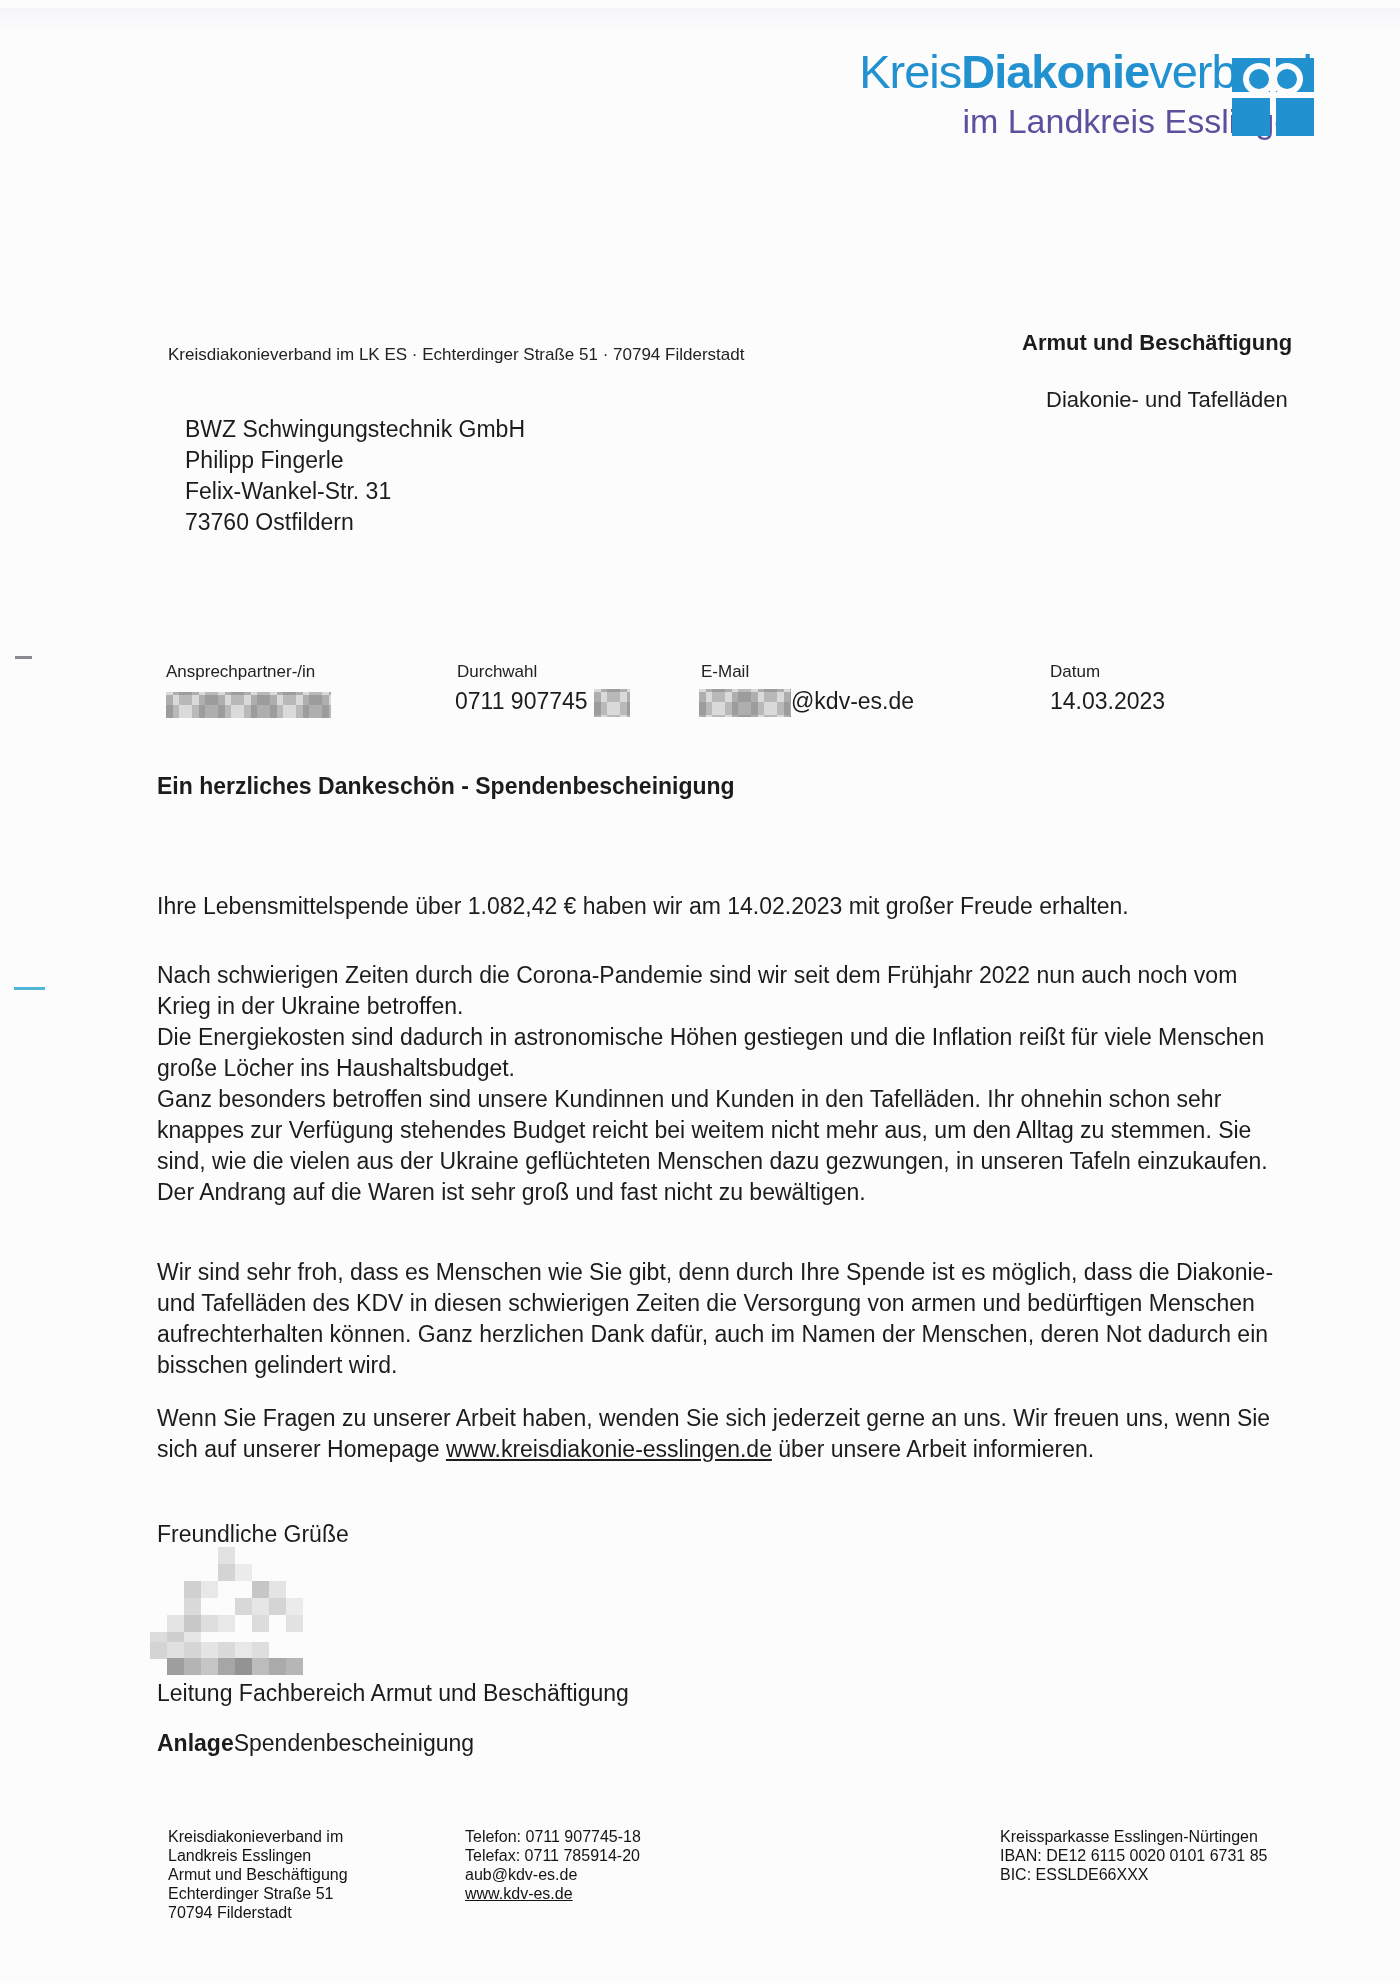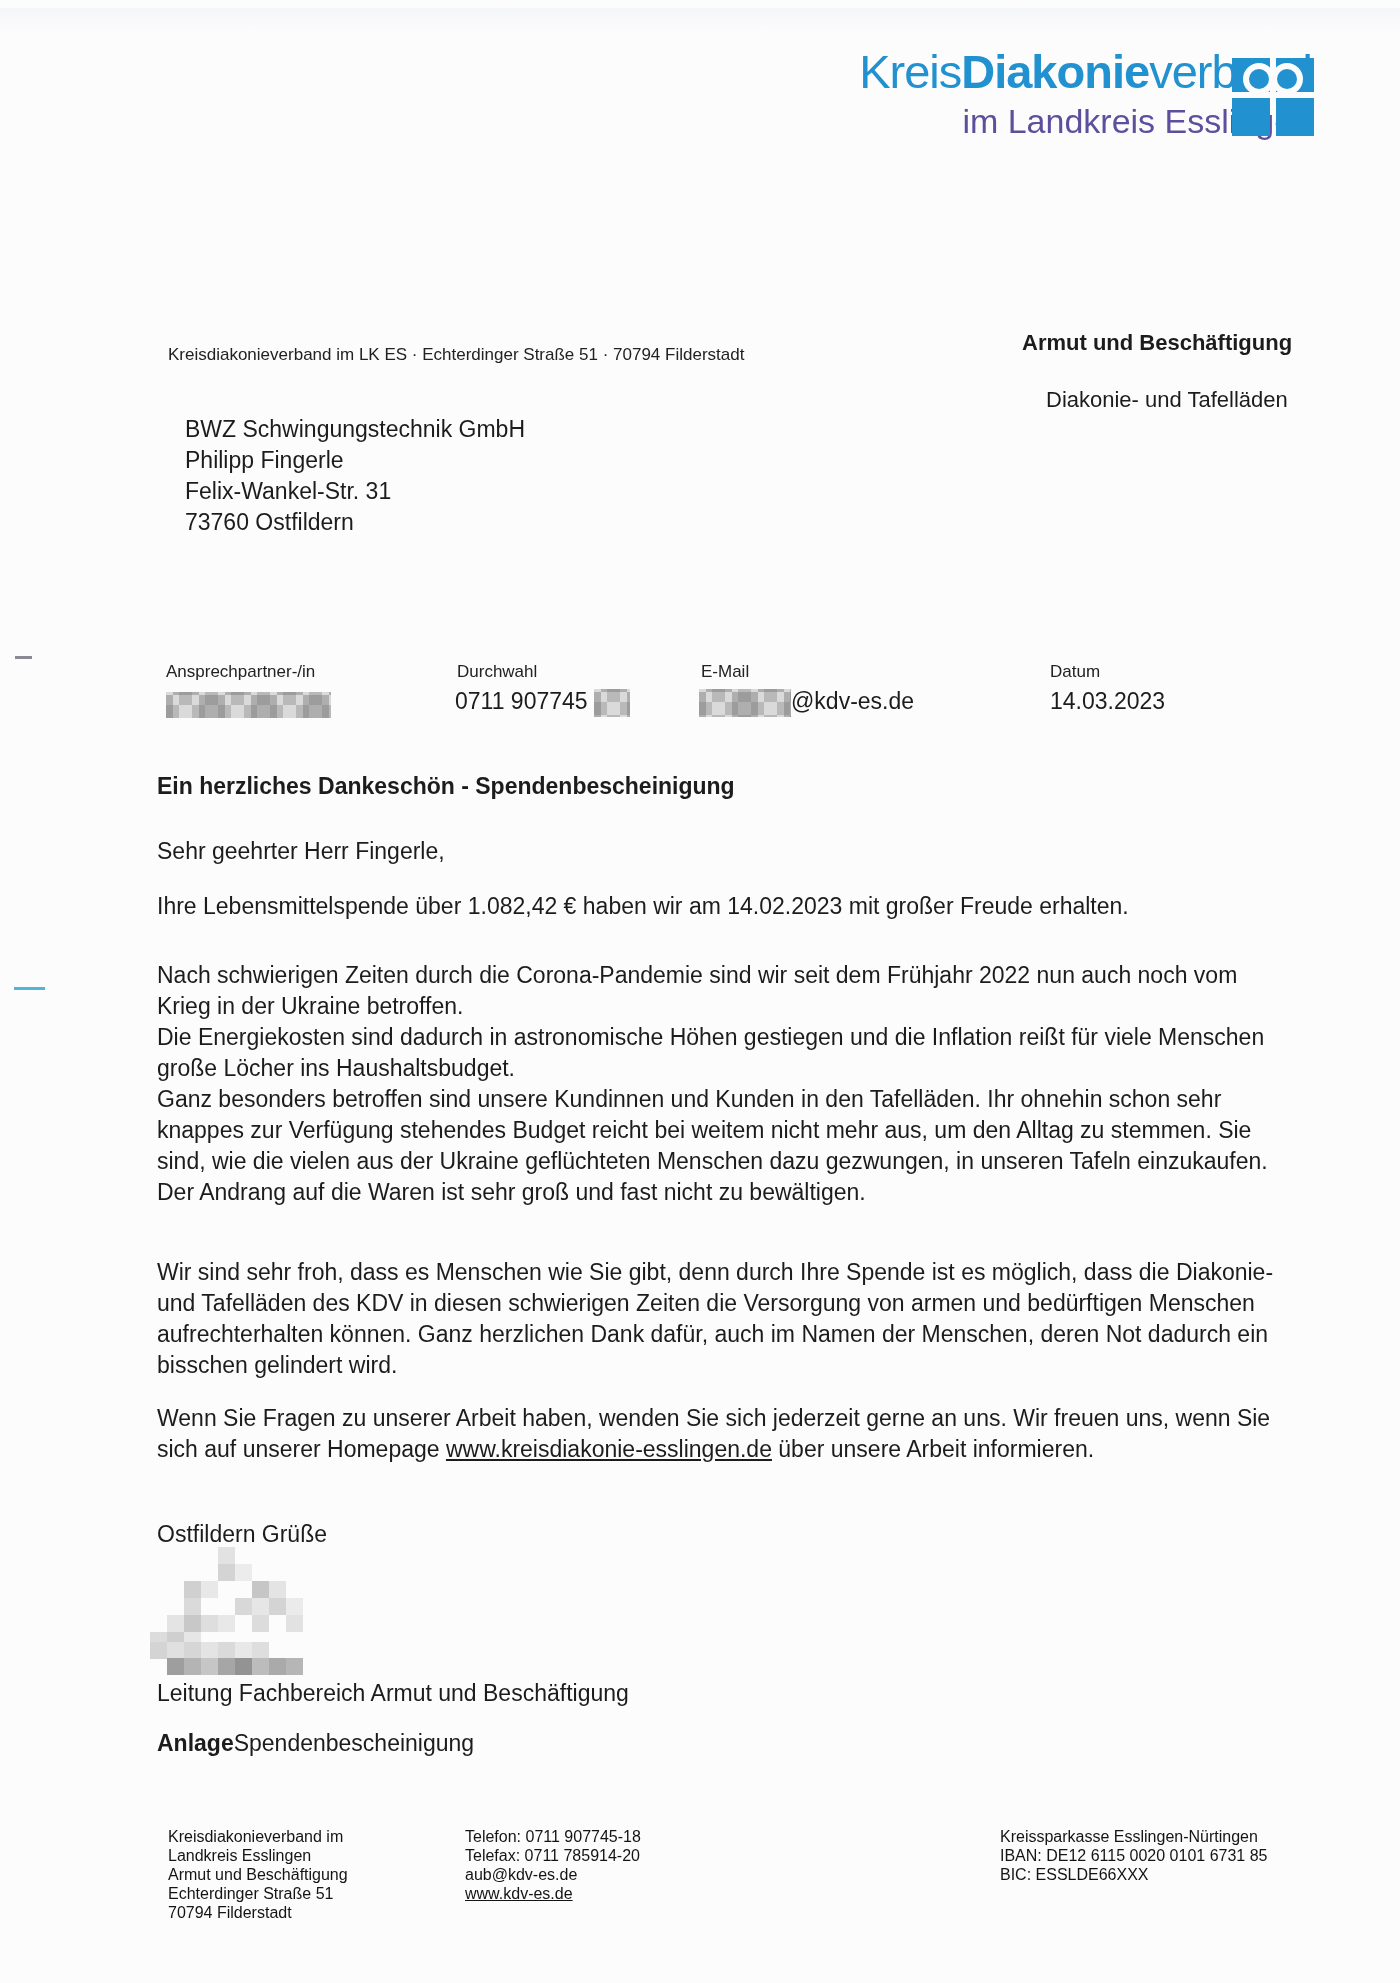--- a/index.html
+++ b/index.html
@@ -111,30 +111,29 @@
   <div class="contact-label" style="left:457px; top:662px;">Durchwahl</div>
   <div class="contact-value" style="left:455px; top:688px;"><span>0711 907745</span>&nbsp;<span class="px" style="width:36px;height:28px;"></span></div>
 
   <div class="contact-label" style="left:701px; top:662px;">E-Mail</div>
   <div class="contact-value" style="left:699px; top:688px;"><span class="px" style="width:92px;height:28px;"></span><span>@kdv-es.de</span></div>
 
   <div class="contact-label" style="left:1050px; top:662px;">Datum</div>
   <div class="contact-value" style="left:1050px; top:688px;">14.03.2023</div>
 
   <div class="subject">Ein herzliches Dankeschön - Spendenbescheinigung</div>
-  <div class="bodytxt salutation">Sehr geehrter Herr Fingerle,</div>
   <div class="bodytxt p1">Ihre Lebensmittelspende über 1.082,42 € haben wir am 14.02.2023 mit großer Freude erhalten.</div>
   <div class="bodytxt p2">
     <div>Nach schwierigen Zeiten durch die Corona-Pandemie sind wir seit dem Frühjahr 2022 nun auch noch vom Krieg in der Ukraine betroffen.</div>
     <div>Die Energiekosten sind dadurch in astronomische Höhen gestiegen und die Inflation reißt für viele Menschen große Löcher ins Haushaltsbudget.</div>
     <div>Ganz besonders betroffen sind unsere Kundinnen und Kunden in den Tafelläden. Ihr ohnehin schon sehr knappes zur Verfügung stehendes Budget reicht bei weitem nicht mehr aus, um den Alltag zu stemmen. Sie sind, wie die vielen aus der Ukraine geflüchteten Menschen dazu gezwungen, in unseren Tafeln einzukaufen. Der Andrang auf die Waren ist sehr groß und fast nicht zu bewältigen.</div>
   </div>
   <div class="bodytxt p4"><span>Wenn Sie Fragen zu unserer Arbeit haben, wenden Sie sich jederzeit gerne an uns. Wir freuen uns, wenn Sie sich auf unserer Homepage </span><span class="link">www.kreisdiakonie-esslingen.de</span><span> über unsere Arbeit informieren.</span></div>
   <div class="bodytxt p3">Wir sind sehr froh, dass es Menschen wie Sie gibt, denn durch Ihre Spende ist es möglich, dass die Diakonie- und Tafelläden des KDV in diesen schwierigen Zeiten die Versorgung von armen und bedürftigen Menschen aufrechterhalten können. Ganz herzlichen Dank dafür, auch im Namen der Menschen, deren Not dadurch ein bisschen gelindert wird.</div>
-  <div class="bodytxt closing">Ostfildern Grüße</div>
+  <div class="bodytxt closing">Freundliche Grüße</div>
 
   <div class="signature">
     <svg width="172" height="128" viewBox="0 0 172 128" xmlns="http://www.w3.org/2000/svg">
       <rect x="68" y="0" width="17" height="17" fill="#e2e2e2"></rect>
       <rect x="68" y="17" width="17" height="17" fill="#d4d4d4"></rect>
         <rect x="85" y="17" width="17" height="17" fill="#ececec"></rect>
       <rect x="34" y="34" width="17" height="17" fill="#d0d0d0"></rect>
         <rect x="51" y="34" width="17" height="17" fill="#e8e8e8"></rect>
         <rect x="102" y="34" width="17" height="17" fill="#c6c6c6"></rect>
         <rect x="119" y="34" width="17" height="17" fill="#e4e4e4"></rect>

